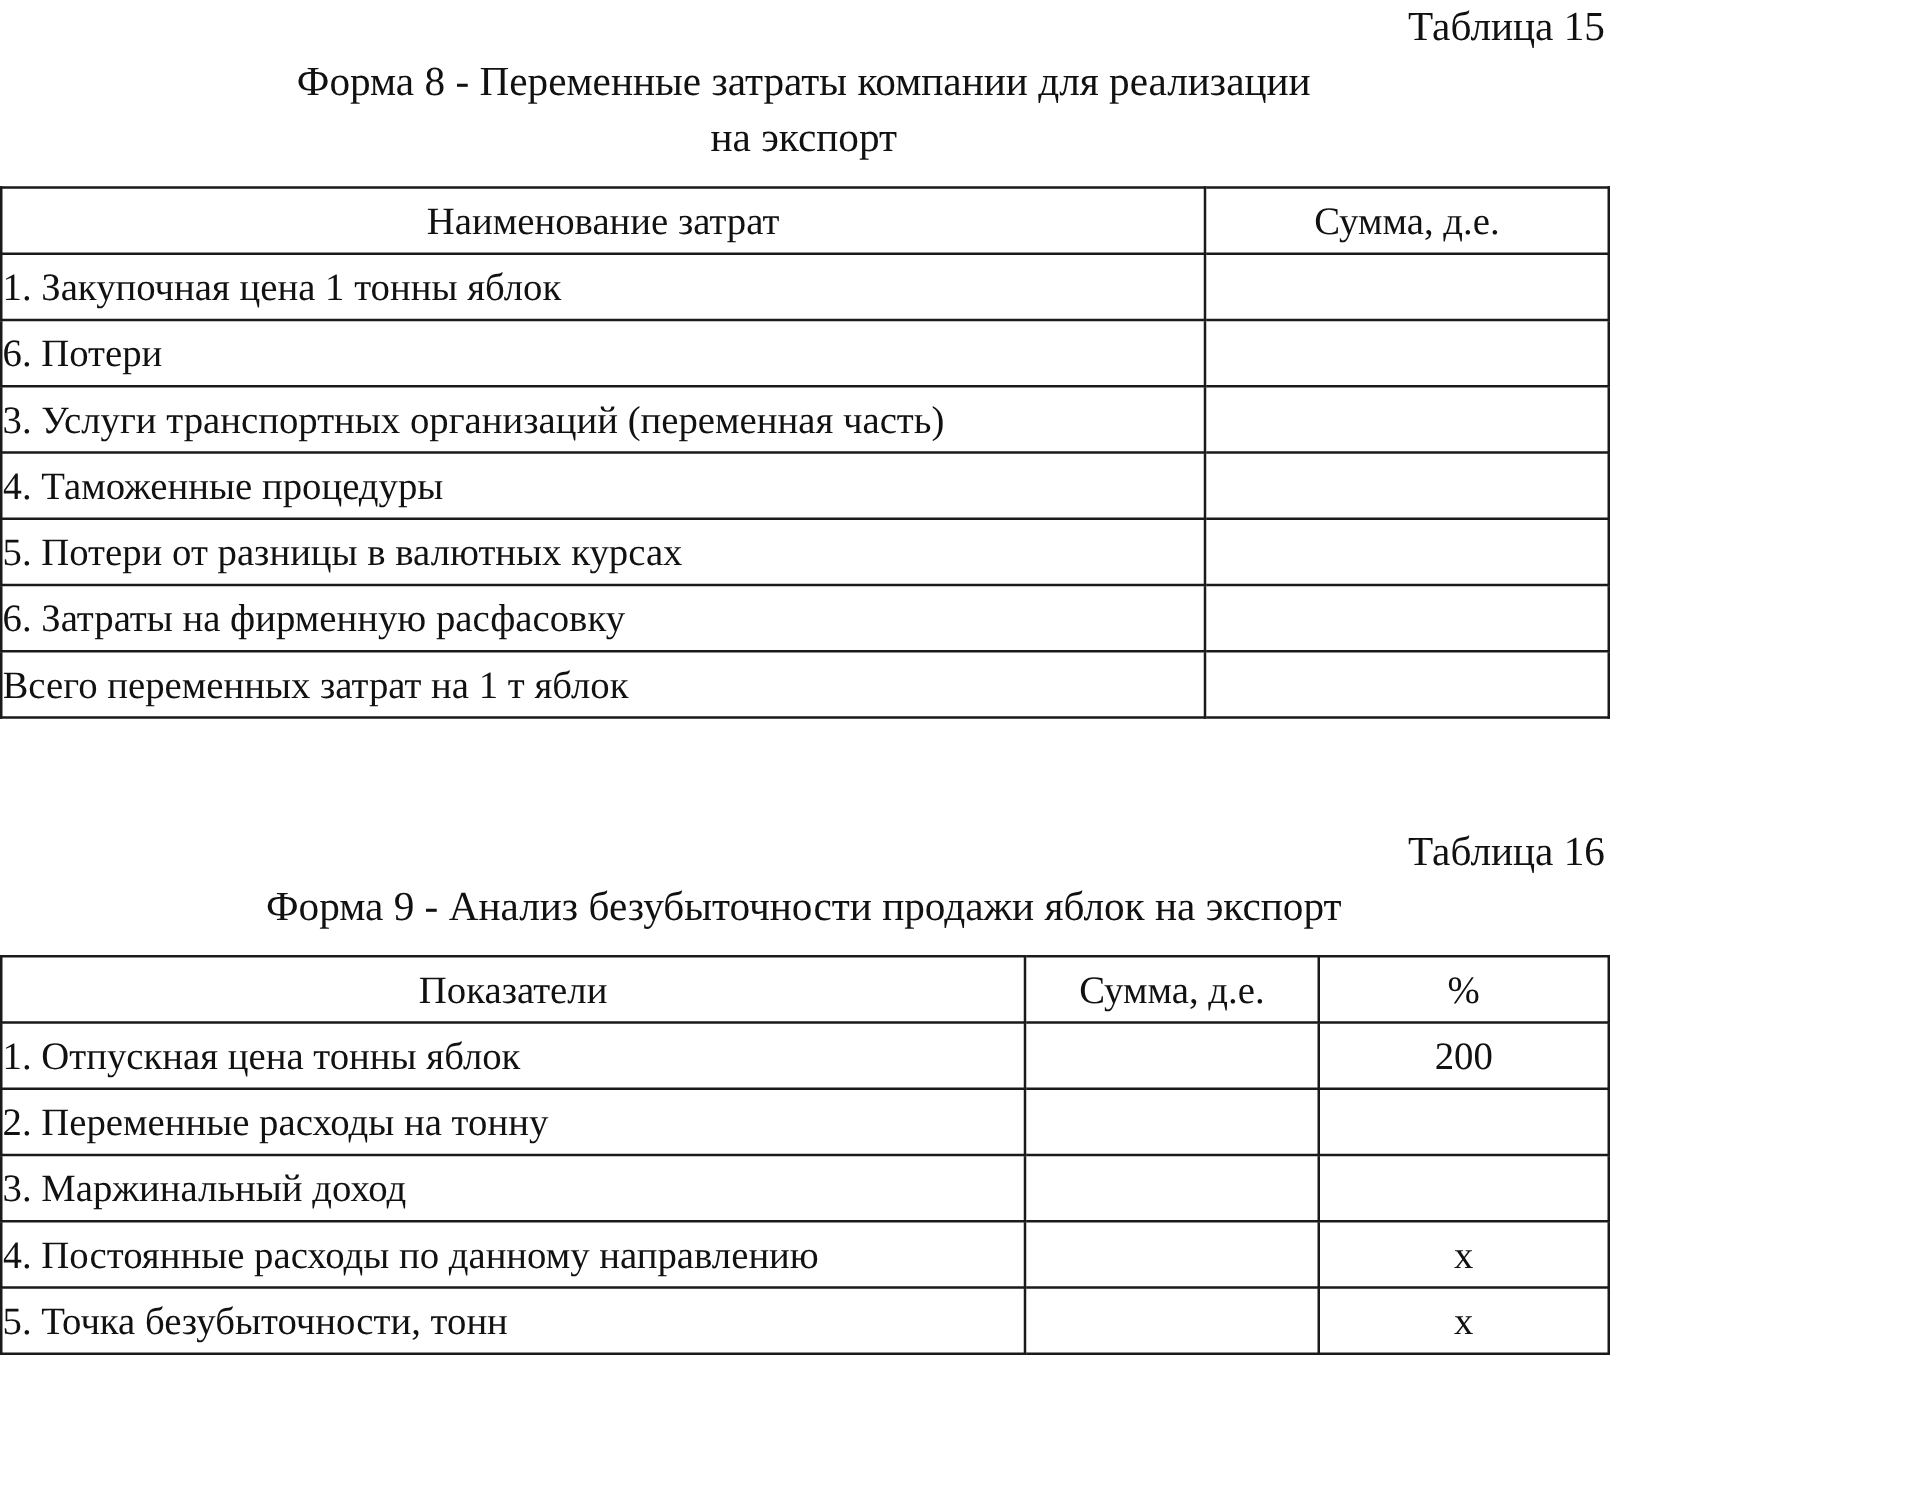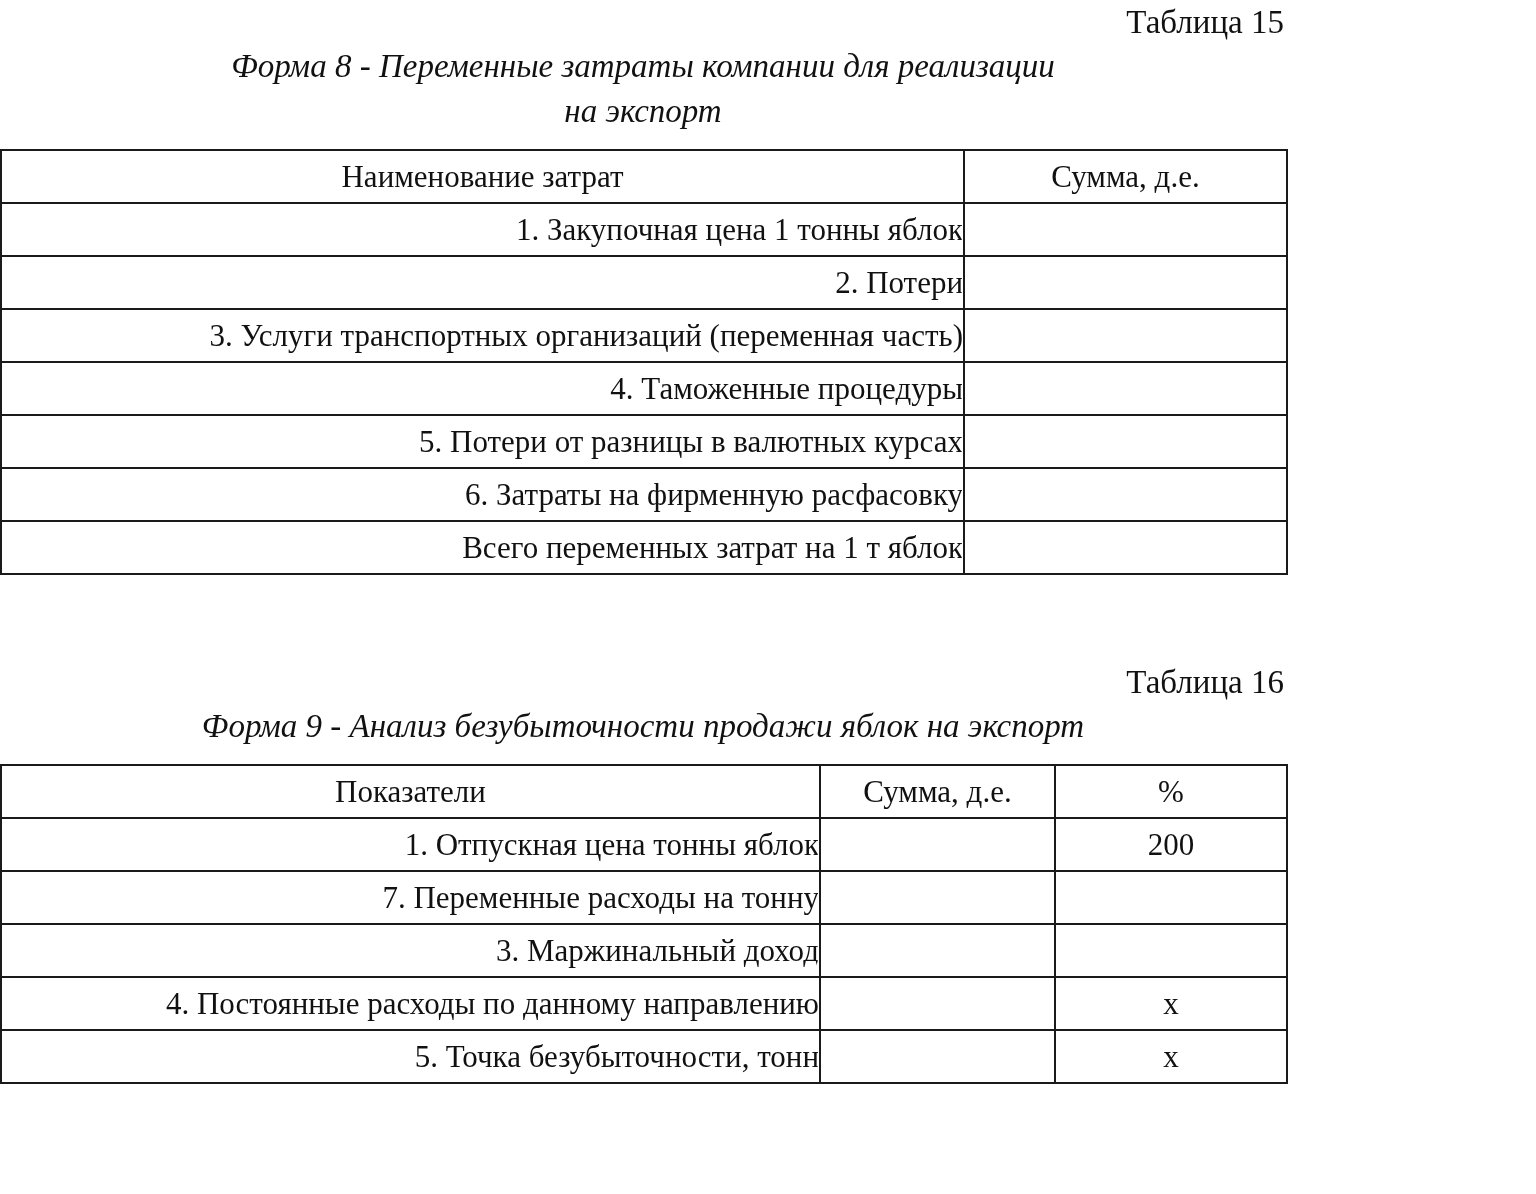--- a/index.html
+++ b/index.html
@@ -39,21 +39,20 @@
     line-height: 44px;
     padding-right: 2px;
     white-space: nowrap;
   }
 
   .form-title {
     text-align: center;
     font-size: 33px;
     line-height: 45px;
     padding: 0 20px;
-    font-style: italic;
   }
   .form-title .line { display: block; }
 
   
   table.doc-table {
     border-collapse: collapse;
     width: 1286px;
     table-layout: fixed;
     font-size: 31px;
   }
@@ -69,21 +68,21 @@
     white-space: nowrap;
   }
 
   
   table.doc-table thead td {
     text-align: center;
   }
 
   
   td.label-cell {
-    text-align: right;
+    text-align: left;
     padding-left: 2px;
     border-radius: 19px;
   }
 
   
   td.value-cell {
     text-align: center;
   }
 
   
@@ -123,21 +122,21 @@
             <td>Наименование затрат</td>
             <td>Сумма, д.е.</td>
           </tr>
         </thead>
         <tbody>
           <tr>
             <td class="label-cell">1. Закупочная цена 1 тонны яблок</td>
             <td class="value-cell"></td>
           </tr>
           <tr>
-            <td class="label-cell">2. Потери</td>
+            <td class="label-cell">6. Потери</td>
             <td class="value-cell"></td>
           </tr>
           <tr>
             <td class="label-cell">3. Услуги транспортных организаций (переменная часть)</td>
             <td class="value-cell"></td>
           </tr>
           <tr>
             <td class="label-cell">4. Таможенные процедуры</td>
             <td class="value-cell"></td>
           </tr>
@@ -180,21 +179,21 @@
             <td>%</td>
           </tr>
         </thead>
         <tbody>
           <tr>
             <td class="label-cell">1. Отпускная цена тонны яблок</td>
             <td class="value-cell"></td>
             <td class="value-cell">200</td>
           </tr>
           <tr>
-            <td class="label-cell">7. Переменные расходы на тонну</td>
+            <td class="label-cell">2. Переменные расходы на тонну</td>
             <td class="value-cell"></td>
             <td class="value-cell"></td>
           </tr>
           <tr>
             <td class="label-cell">3. Маржинальный доход</td>
             <td class="value-cell"></td>
             <td class="value-cell"></td>
           </tr>
           <tr>
             <td class="label-cell">4. Постоянные расходы по данному направлению</td>

